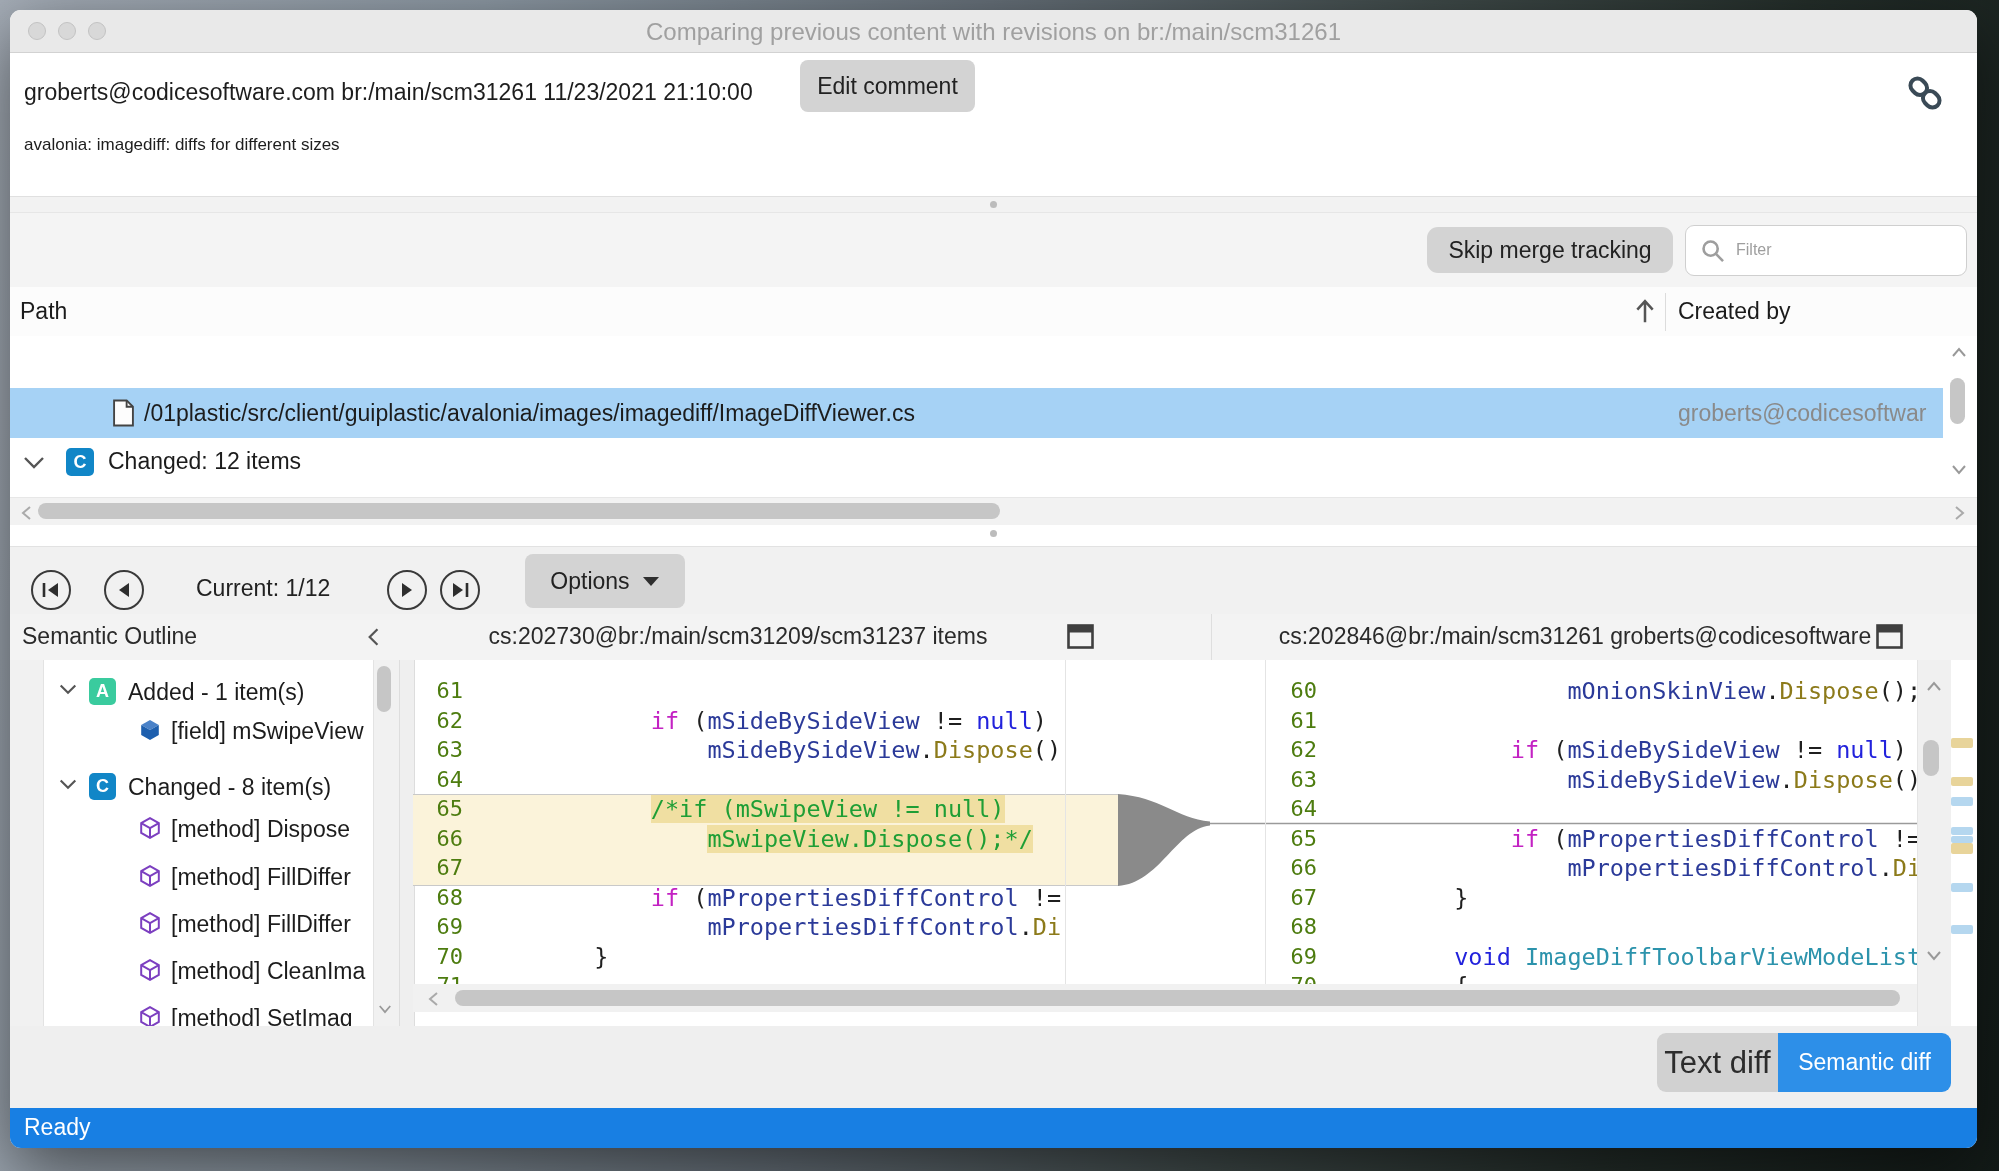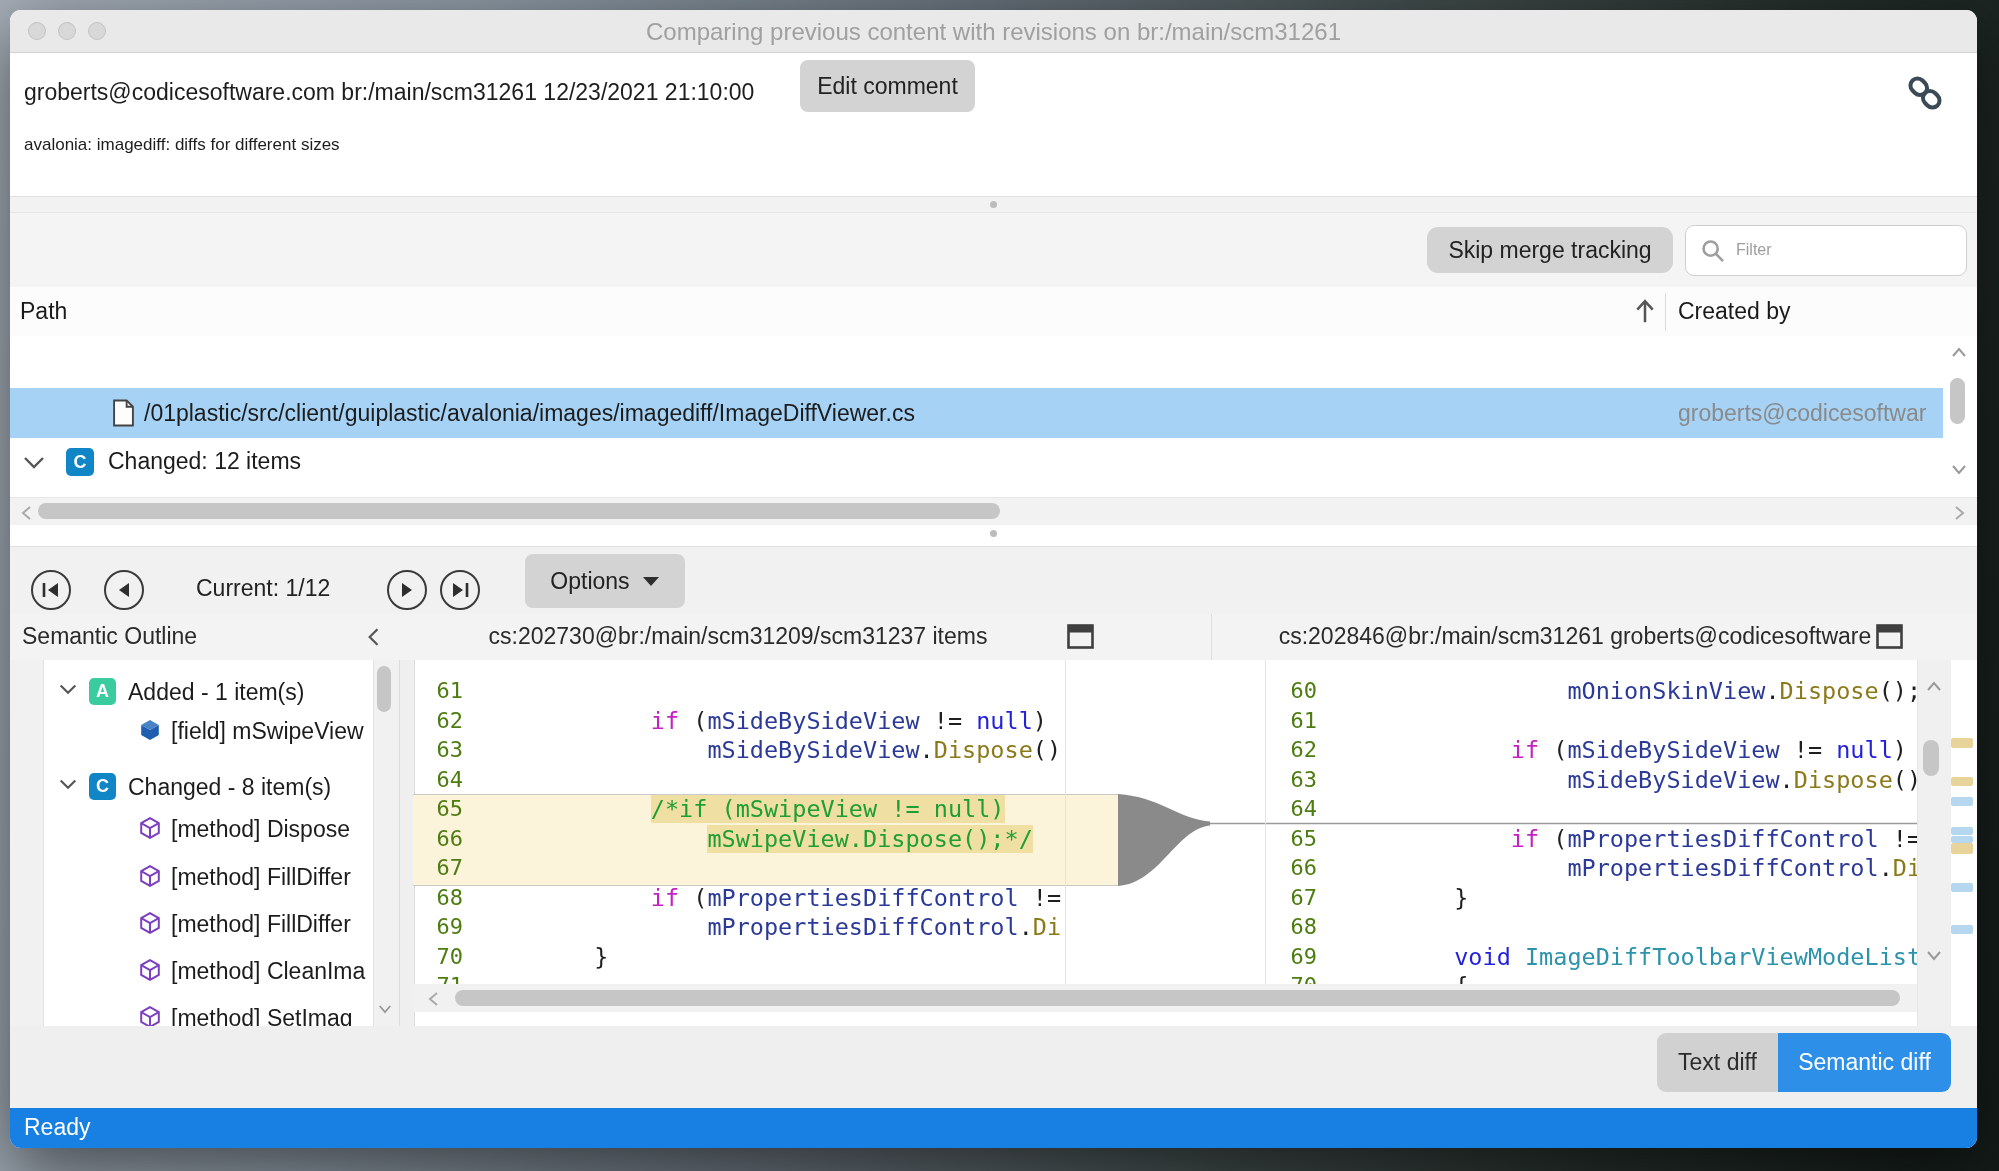--- a/index.html
+++ b/index.html
@@ -84,41 +84,41 @@
              border-top:1px solid #c9c9c9;border-bottom:1px solid #c9c9c9;}
   #leftcode{left:403px;top:16px;width:652px;height:308px;overflow:hidden;}
   #rightcode{left:1257px;top:16px;width:650px;height:308px;overflow:hidden;}
   #codehscroll{left:403px;top:324px;width:1537px;height:28px;background:#f1f1f1;}
   #rsb{left:1907px;top:0;width:33px;height:366px;background:#f0f0f0;border-left:1px solid #e5e5e5;}
   .mark{left:0;width:22px;border-radius:2px;}
   .mark.tan{background:#e8d49a;} .mark.blue{background:#b5d7ef;}
   
   #bottomstrip{left:0;top:1016px;width:1967px;height:82px;background:#efefef;}
   #textdiff{left:1647px;top:7px;width:121px;height:59px;background:#d1d1d1;border-radius:9px 0 0 9px;
-            font-size:23px;color:#2c2c2c;display:flex;align-items:center;justify-content:center;}
+            font-size:31px;color:#2c2c2c;display:flex;align-items:center;justify-content:center;}
   #semdiff{left:1768px;top:7px;width:173px;height:59px;background:#2d8fe8;border-radius:0 9px 9px 0;
            font-size:23px;color:#fff;display:flex;align-items:center;justify-content:center;}
   #statusbar{left:0;top:1098px;width:1967px;height:40px;background:#187fe3;}
   #status{left:14px;top:6px;font-size:23px;color:#fff;}
 </style>
 </head>
 <body>
 
 <div id="stage">
   <div id="window" class="abs">
 
     <div id="titlebar" class="abs">
       <div class="light abs" style="left:18px"></div>
       <div class="light abs" style="left:48px"></div>
       <div class="light abs" style="left:78px"></div>
       <div id="title" class="abs">Comparing previous content with revisions on br:/main/scm31261</div>
     </div>
 
     <div id="hdr" class="abs">
-      <div id="meta" class="abs">groberts@codicesoftware.com br:/main/scm31261 12/23/2021 21:10:00</div>
+      <div id="meta" class="abs">groberts@codicesoftware.com br:/main/scm31261 11/23/2021 21:10:00</div>
       <div id="editbtn" class="btn abs">Edit comment</div>
       <div id="comment" class="abs">avalonia: imagediff: diffs for different sizes</div>
       <div id="linkicon" class="abs">
         <svg width="40" height="40" viewBox="0 0 34 34" fill="none">
           <g transform="rotate(45 17 17)" stroke="#3a4a56" stroke-width="3.4">
             <rect x="2" y="11" width="15" height="12" rx="6"></rect>
             <rect x="17" y="11" width="15" height="12" rx="6"></rect>
           </g>
         </svg>
       </div>

